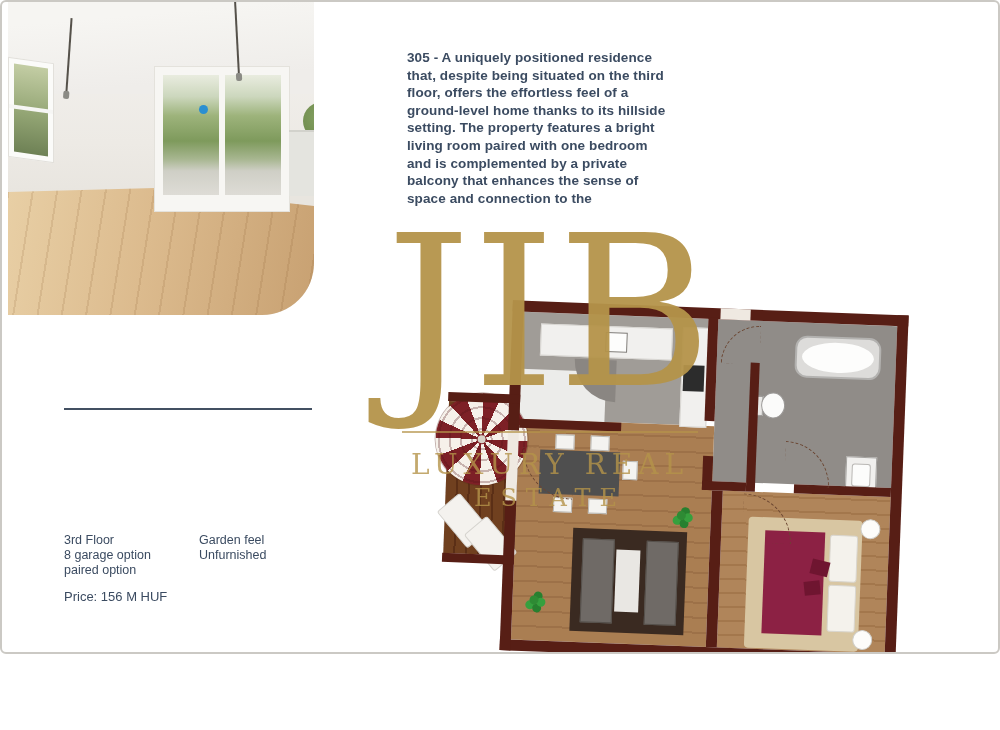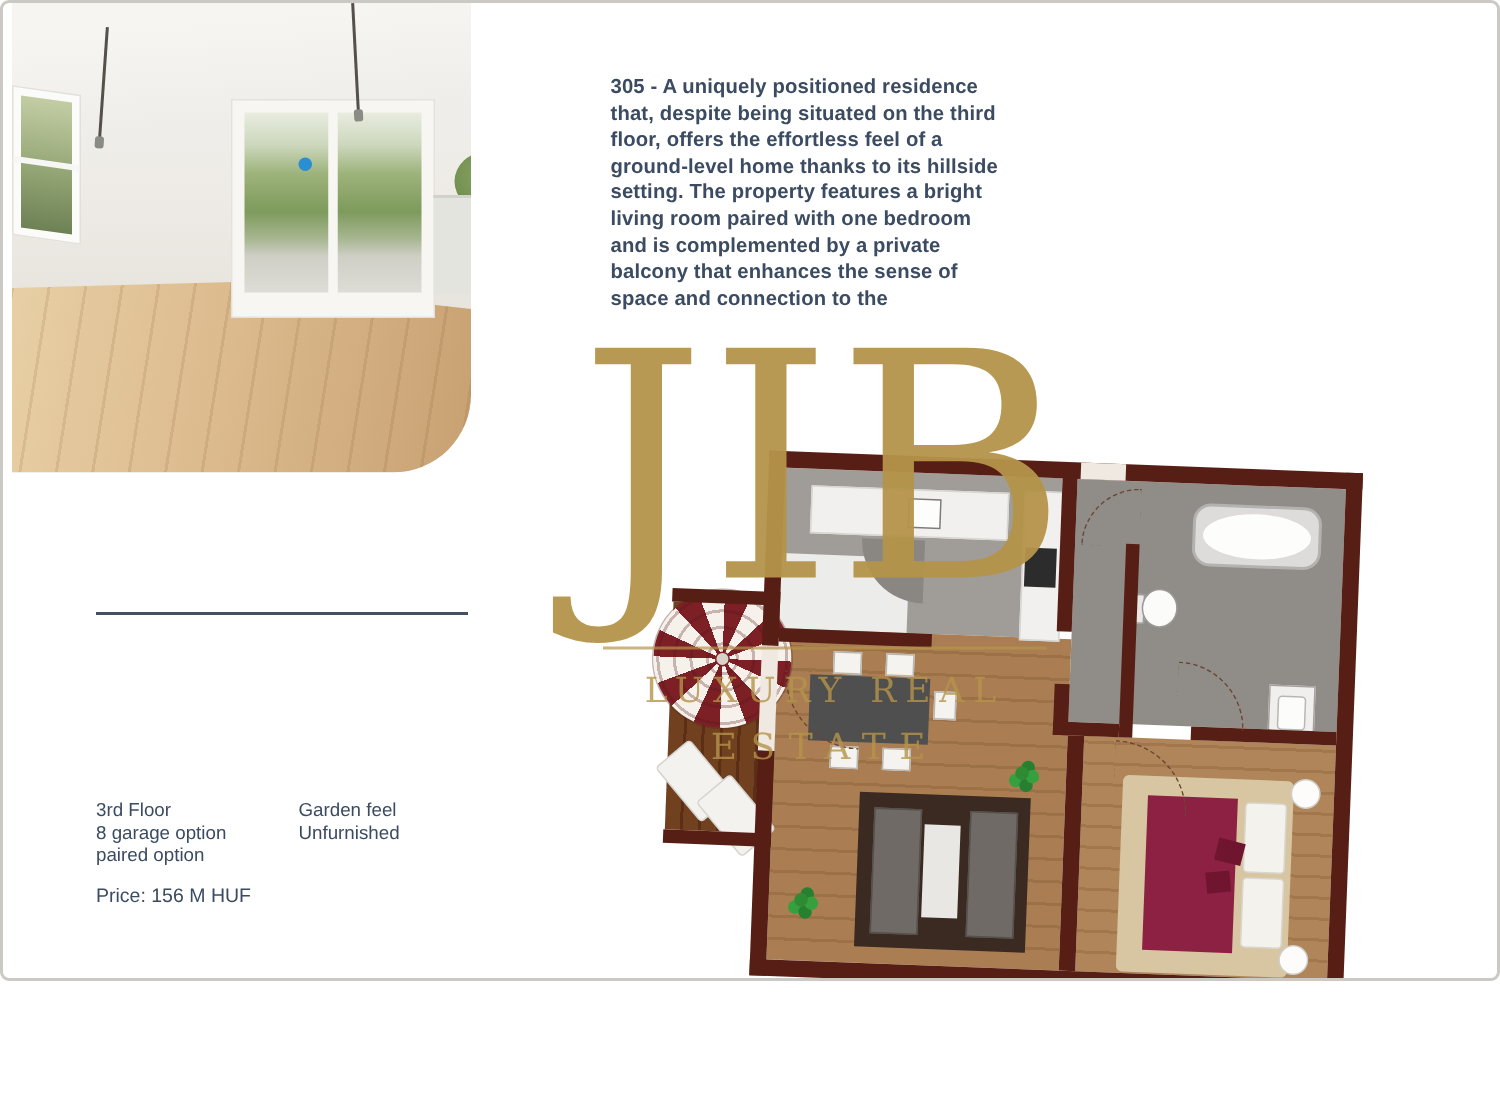--- a/index.html
+++ b/index.html
@@ -50,21 +50,21 @@
   .feat{color:#3b4b61;font-size:12.5px;line-height:14.8px;}
   .feat.a{left:62px;top:531px;} .feat.b{left:197px;top:531px;}
   .price{left:62px;top:587px;color:#3b4b61;font-size:13px;font-weight:400;}
 
   
   .logo-mono{left:362px;top:206px;width:372px;text-align:center;z-index:9;
              font-family:"DejaVu Serif",serif;font-size:210px;line-height:210px;
              color:#b5944a;opacity:.95;letter-spacing:2px;pointer-events:none;}
   .logo-line{left:400px;top:429px;width:296px;height:2px;background:#b5944a;opacity:.7;z-index:9;}
   .logo-t1{left:362px;top:446px;width:372px;text-align:center;z-index:9;
-           font-family:"DejaVu Serif",serif;font-size:23px;color:#b5944a;opacity:.8;letter-spacing:6px;}
+           font-family:"DejaVu Serif",serif;font-size:28px;color:#b5944a;opacity:.8;letter-spacing:6px;}
   .logo-t2{left:362px;top:482px;width:372px;text-align:center;z-index:9;
            font-family:"DejaVu Serif",serif;font-size:24px;color:#b5944a;opacity:.8;letter-spacing:9px;}
 
   
   .plan{left:440px;top:303px;width:470px;height:368px;transform:rotate(2.2deg);
         transform-origin:240px 180px;z-index:1;}
   .wall{position:absolute;background:#571e15;}
   .room{position:absolute;}
   .wood-living{background:repeating-linear-gradient(0deg,#aa7e52 0 13px,#9d7148 13px 15px);}
   .wood-bed{background:repeating-linear-gradient(0deg,#b0855a 0 12px,#a3774c 12px 14px);}

